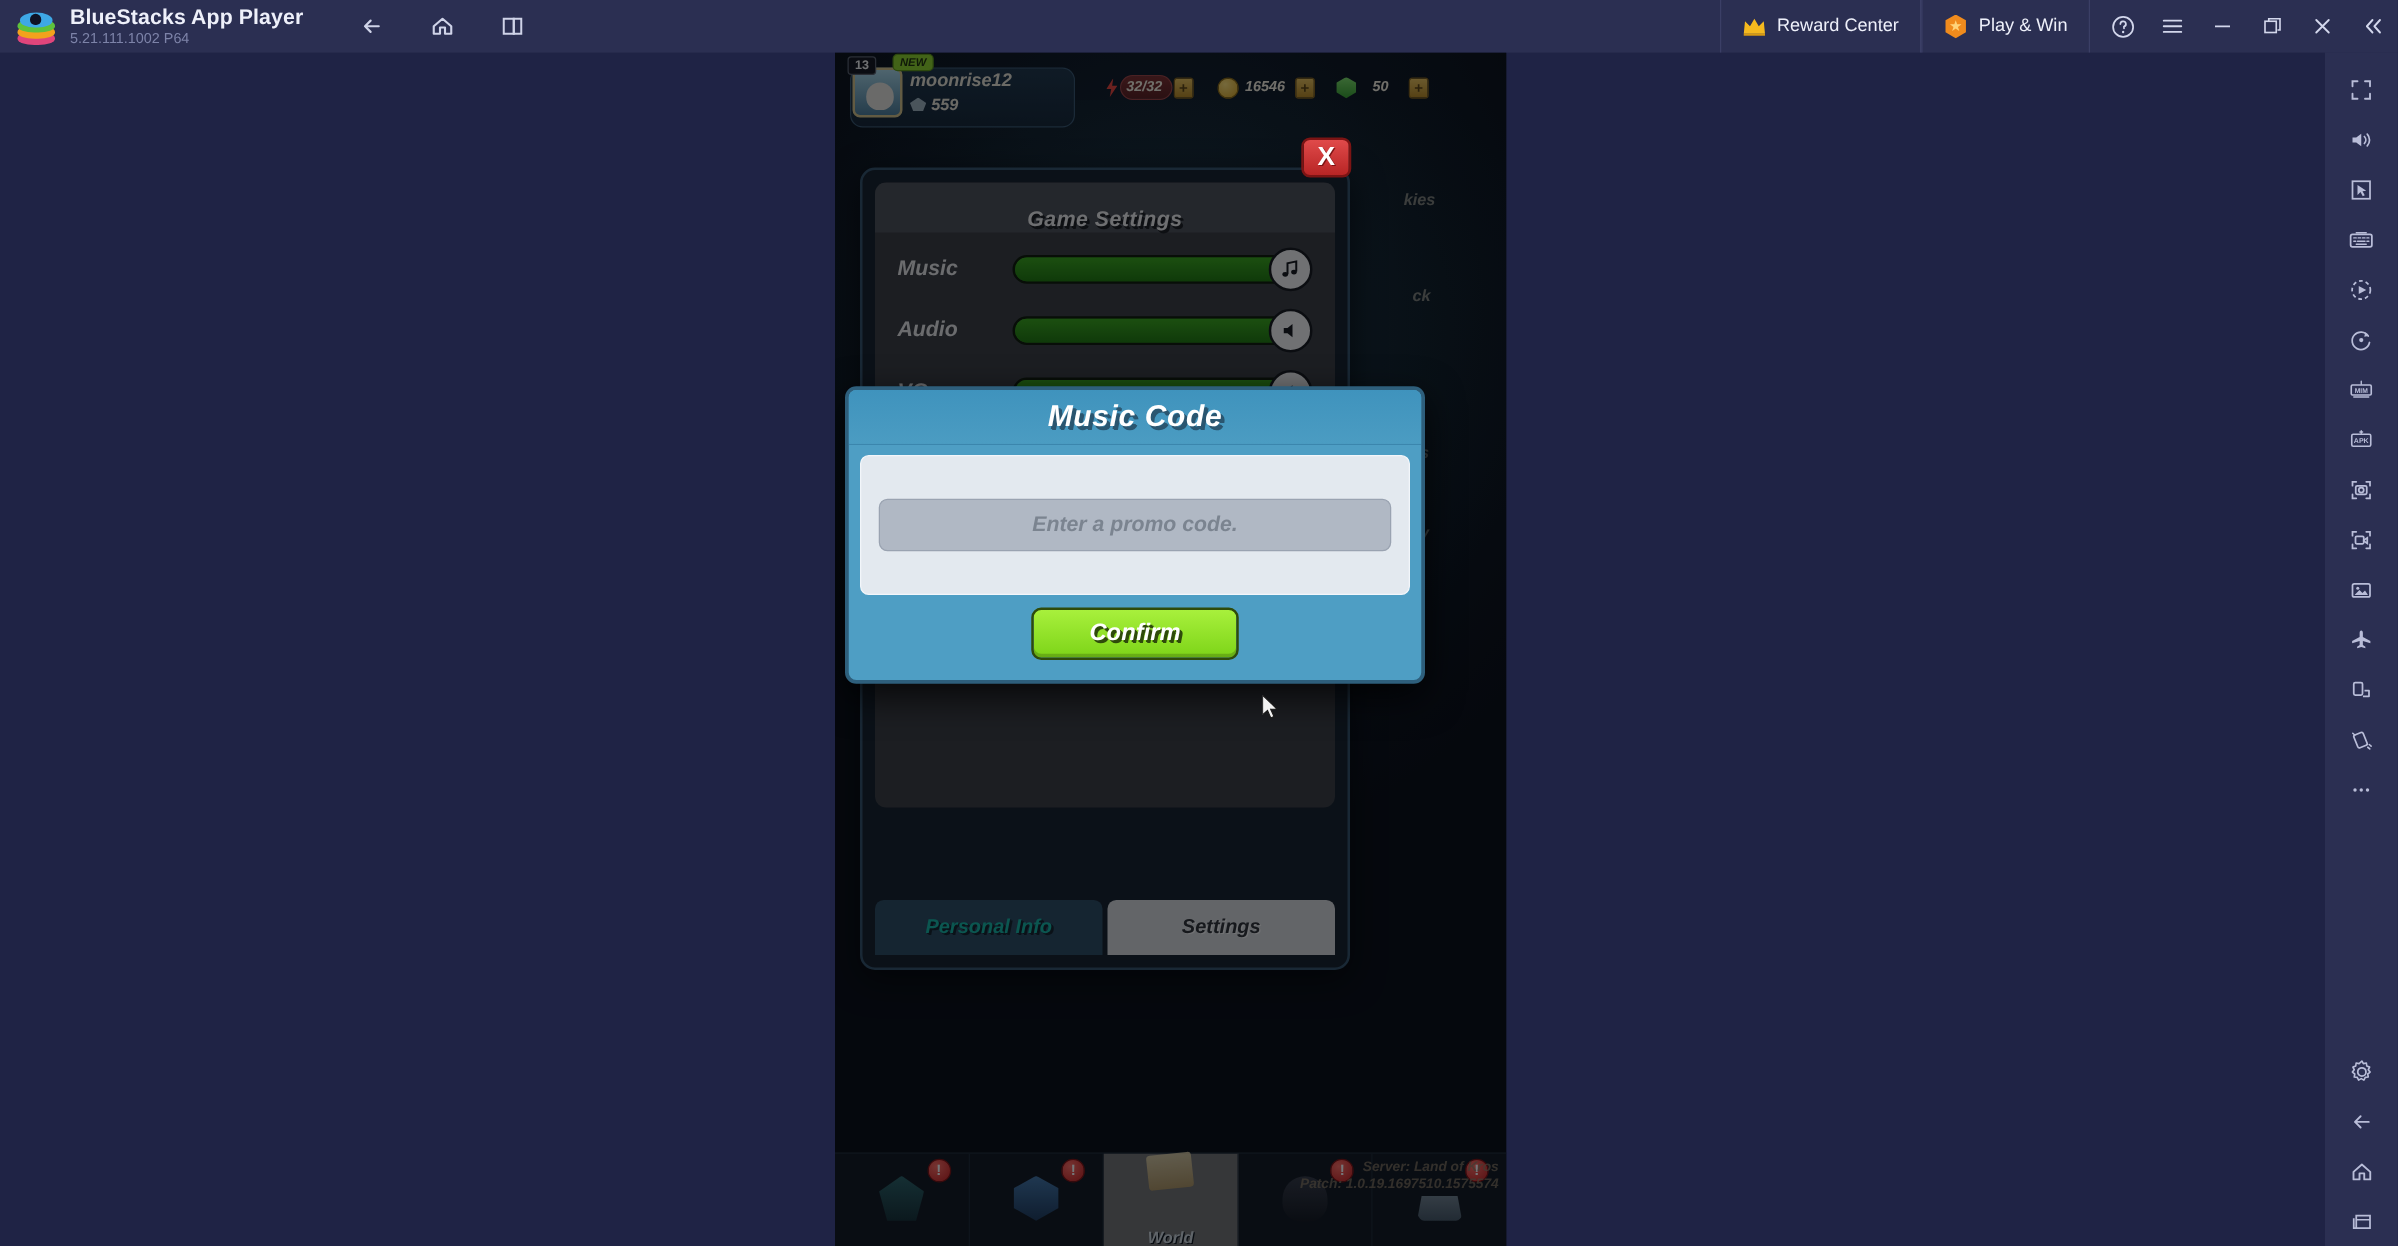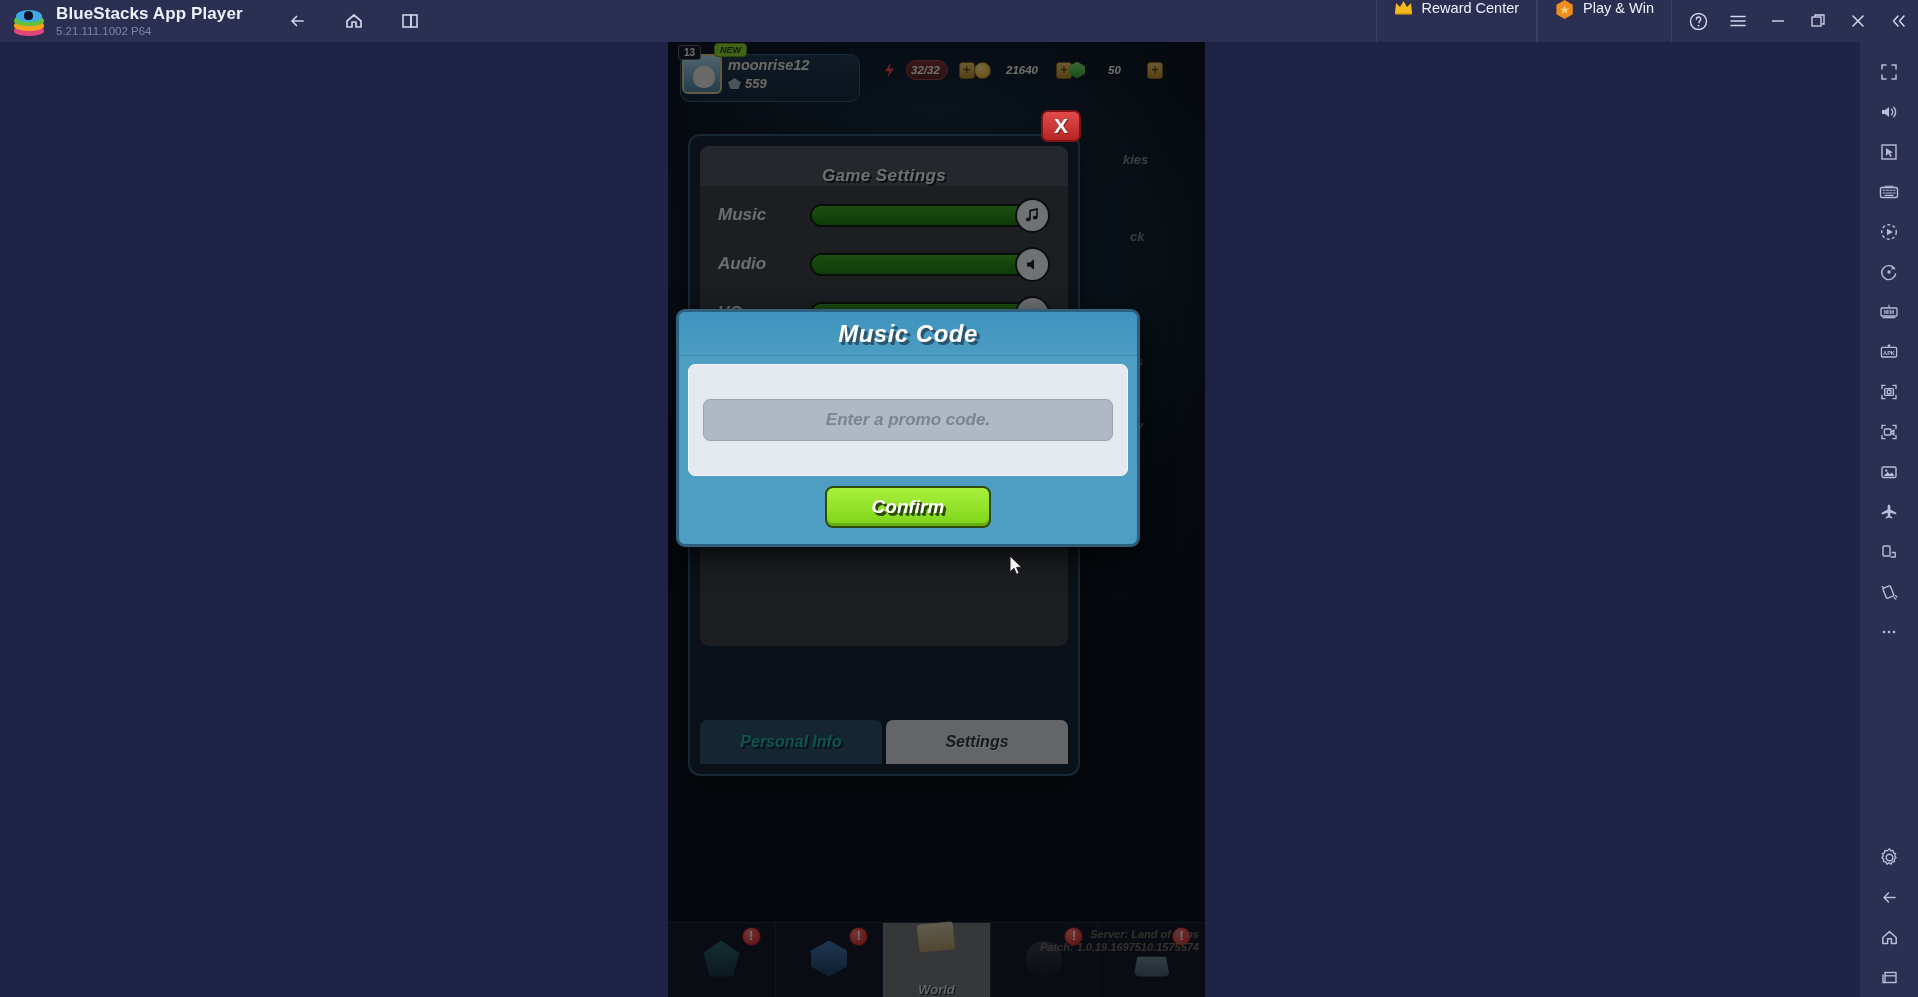--- a/index.html
+++ b/index.html
@@ -25,21 +25,21 @@
 
   .title-txt{ margin-left:12px; line-height:1.05; }
   .title-txt .t1{ color:#eef0fa; font-size:17px; font-weight:bold; letter-spacing:.1px; }
   .title-txt .t2{ color:#7d83a8; font-size:11.5px; margin-top:2px; }
 
   .nav-icons{ display:flex; align-items:center; margin-left:38px; gap:22px; }
   .nav-btn{ width:34px;height:34px; display:flex;align-items:center;justify-content:center;
             color:#cfd3e8; cursor:pointer; border-radius:4px; }
 
   .tb-right{ margin-left:auto; display:flex; align-items:center; height:42px; }
-  .pill{ display:flex; align-items:flex-start; gap:9px; height:42px; padding:0 17px;
+  .pill{ display:flex; align-items:center; gap:9px; height:42px; padding:0 17px;
          color:#eef0fa; font-size:14.5px; cursor:pointer;
          border-left:1px solid #3b3f66; border-right:1px solid #3b3f66; }
   .crown{ width:19px;height:15px; position:relative; }
   .crown svg{ display:block; }
   .badge-orange{ width:19px;height:19px; background:#f08b1d; border-radius:4px;
      display:flex;align-items:center;justify-content:center;
      clip-path:polygon(50% 0,93% 25%,93% 75%,50% 100%,7% 75%,7% 25%); }
   .badge-orange span{ color:#ffd47a; font-size:12px; line-height:1; }
   .win-btns{ display:flex; align-items:center; gap:0; margin-left:6px; }
   .win-btn{ width:40px;height:42px; display:flex;align-items:center;justify-content:center;
@@ -93,21 +93,21 @@
   .newbadge{ position:absolute; left:38px; top:-7px; background:#8fd42a; color:#20330a;
              font-size:9px; font-weight:bold; padding:1px 5px; border-radius:4px;
              border:1px solid #5f9a16; font-style:italic; z-index:3; }
   .pname{ position:absolute; left:52px; top:7px; color:#e8e4d6; font-size:14.5px;
           font-style:italic; font-weight:bold; }
   .ppower{ position:absolute; left:52px; top:26px; color:#e8e4d6; font-size:13px;
            font-style:italic; font-weight:bold; display:flex; align-items:center; gap:4px; }
   .pw-ic{ width:13px;height:11px; background:#9fb3bf;
           clip-path:polygon(50% 0,100% 40%,80% 100%,20% 100%,0 40%); }
 
-  .res{ position:absolute; display:flex; align-items:center; gap:11px; height:22px; }
+  .res{ position:absolute; display:flex; align-items:center; gap:1px; height:22px; }
   .res .cap{ display:flex; align-items:center; height:20px; border-radius:10px;
              padding:0 7px 0 4px; font-size:11.5px; font-weight:bold; color:#f5f0e0;
              font-style:italic; }
   .plusbox{ width:16px;height:17px; background:linear-gradient(#e8c05a,#b98a23);
             border:1px solid #80601a; border-radius:3px; color:#5c4310;
             font-size:12px; line-height:14px; text-align:center; font-weight:bold; }
   .energy-cap{ background:linear-gradient(#7d2d2d,#5a1f1f); border:1px solid #a04444; }
   .bolt{ width:11px;height:15px; background:#e8443a;
          clip-path:polygon(60% 0,10% 58%,45% 58%,35% 100%,90% 40%,52% 40%); }
   .coin{ width:17px;height:17px; border-radius:50%;
@@ -253,21 +253,21 @@
       <span>559</span>
     </div>
 
     <div class="res" style="left:208px; top:9px;">
       <span class="bolt"></span>
       <span class="cap energy-cap">32/32</span>
       <span class="plusbox">+</span>
     </div>
     <div class="res" style="left:298px; top:9px;">
       <span class="coin"></span>
-      <span class="cap">21640</span>
+      <span class="cap">16546</span>
       <span class="plusbox">+</span>
     </div>
     <div class="res" style="left:393px; top:9px;">
       <span class="gem"></span>
       <span class="cap" style="min-width:40px;justify-content:center;">50</span>
       <span class="plusbox">+</span>
     </div>
   </div>
 
   <div class="settings-panel">

